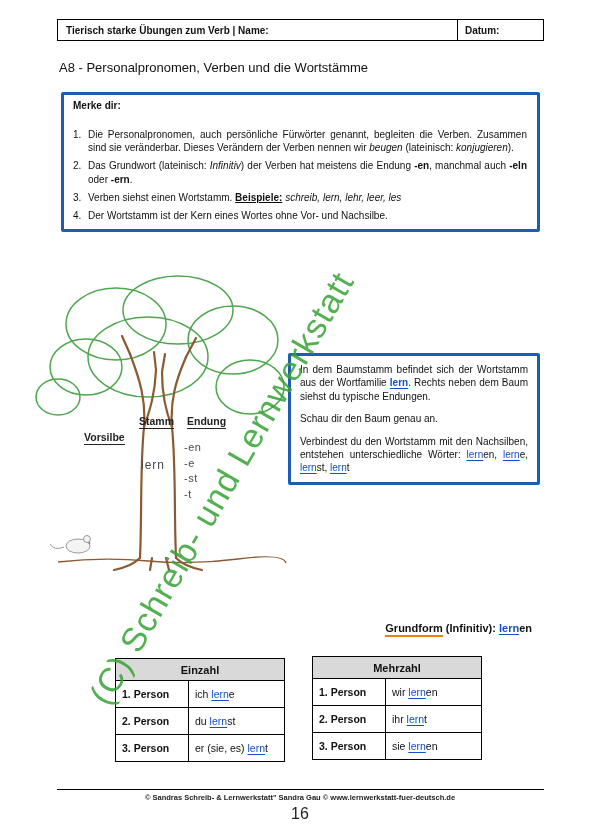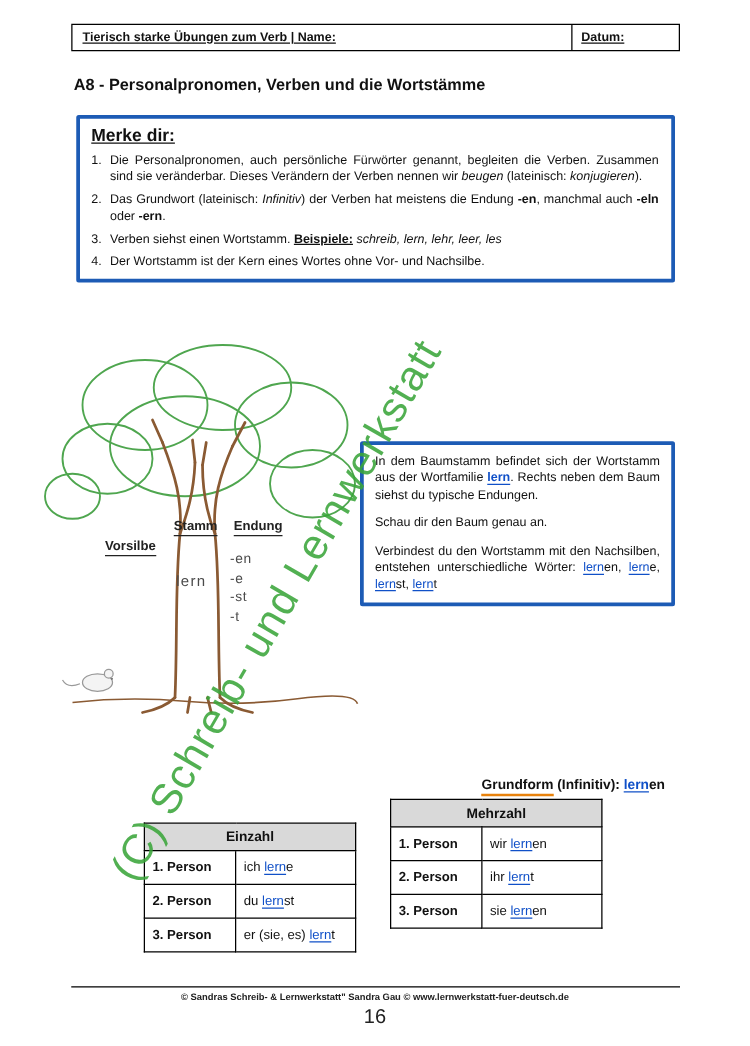--- a/index.html
+++ b/index.html
@@ -3,32 +3,32 @@
 <meta charset="utf-8">
 <style>
   html,body{margin:0;padding:0;background:#e8e8e8;}
   .page{
     position:relative;width:600px;height:837px;background:#ffffff;margin:0 auto;
     font-family:"Liberation Sans", sans-serif;color:#111;overflow:hidden;
   }
   
   .header-box{
     position:absolute;left:57px;top:19px;width:487px;height:22px;
-    border:1.6px solid #000;box-sizing:border-box;display:flex;align-items:center;text-decoration:underline;
+    border:1.6px solid #000;box-sizing:border-box;display:flex;align-items:center;
   }
   .header-left{flex:1;padding-left:8px;font-size:10px;font-weight:bold;}
   .header-right{width:86px;border-left:1.4px solid #000;height:100%;display:flex;align-items:center;padding-left:7px;box-sizing:border-box;font-size:10px;font-weight:bold;}
   
-  .title{position:absolute;left:59px;top:60px;font-size:13px;font-weight:bold;}
+  .title{position:absolute;left:59px;top:60px;font-size:13px;font-weight:normal;}
   
   .merke-box{
     position:absolute;left:61px;top:92px;width:479px;box-sizing:border-box;
     border:3px solid #1d5bb5;border-radius:2px;padding:5px 10px 7px 9px;background:#fff;
   }
-  .merke-heading{font-size:14px;font-weight:bold;text-decoration:underline;margin-bottom:6px;}
+  .merke-heading{font-size:10px;font-weight:bold;margin-bottom:17px;}
   .merke-item{display:flex;font-size:10px;line-height:1.32;margin-bottom:5px;}
   .merke-item:last-child{margin-bottom:0;}
   .merke-item .num{width:15px;flex-shrink:0;}
   .merke-item .txt{flex:1;text-align:justify;}
   .it{font-style:italic;}
   .bd{font-weight:bold;}
   .bu{font-weight:bold;text-decoration:underline;}
   
   .tree-svg{position:absolute;left:28px;top:262px;}
   .tree-label{
@@ -55,21 +55,21 @@
     position:absolute;left:118px;top:668px;line-height:45px;white-space:nowrap;
     font-size:34px;letter-spacing:1px;color:rgba(58,165,58,0.88);
     transform-origin:0 100%;transform:rotate(-60deg);z-index:40;pointer-events:none;
   }
   
   .grundform-line{position:absolute;left:0;top:622px;width:532px;text-align:right;font-size:11px;font-weight:bold;}
   .gf-label{border-bottom:2.2px solid #e8820c;padding-bottom:1px;}
   
   .conj-table{position:absolute;border-collapse:collapse;font-size:10.5px;background:#fff;}
   .t-einzahl{left:115px;top:658px;width:170px;}
-  .t-mehrzahl{left:312px;top:639px;width:170px;}
+  .t-mehrzahl{left:312px;top:656px;width:170px;}
   .conj-table th{
     border:1.4px solid #000;background:#d9d9d9;font-size:11px;font-weight:bold;
     height:19px;text-align:center;padding:1px 4px;margin-top:24px;
   }
   .conj-table td{border:1.4px solid #000;height:22px;padding:2px 6px;}
   .conj-table td.person{width:60px;font-weight:bold;}
   
   .footer-rule{position:absolute;left:57px;top:789px;width:487px;border-top:1.3px solid #000;}
   .footer-text{position:absolute;left:0;top:793px;width:600px;text-align:center;font-size:7.5px;font-weight:bold;color:#222;}
   .footer-page{position:absolute;left:0;top:805px;width:600px;text-align:center;font-size:16px;color:#222;}

